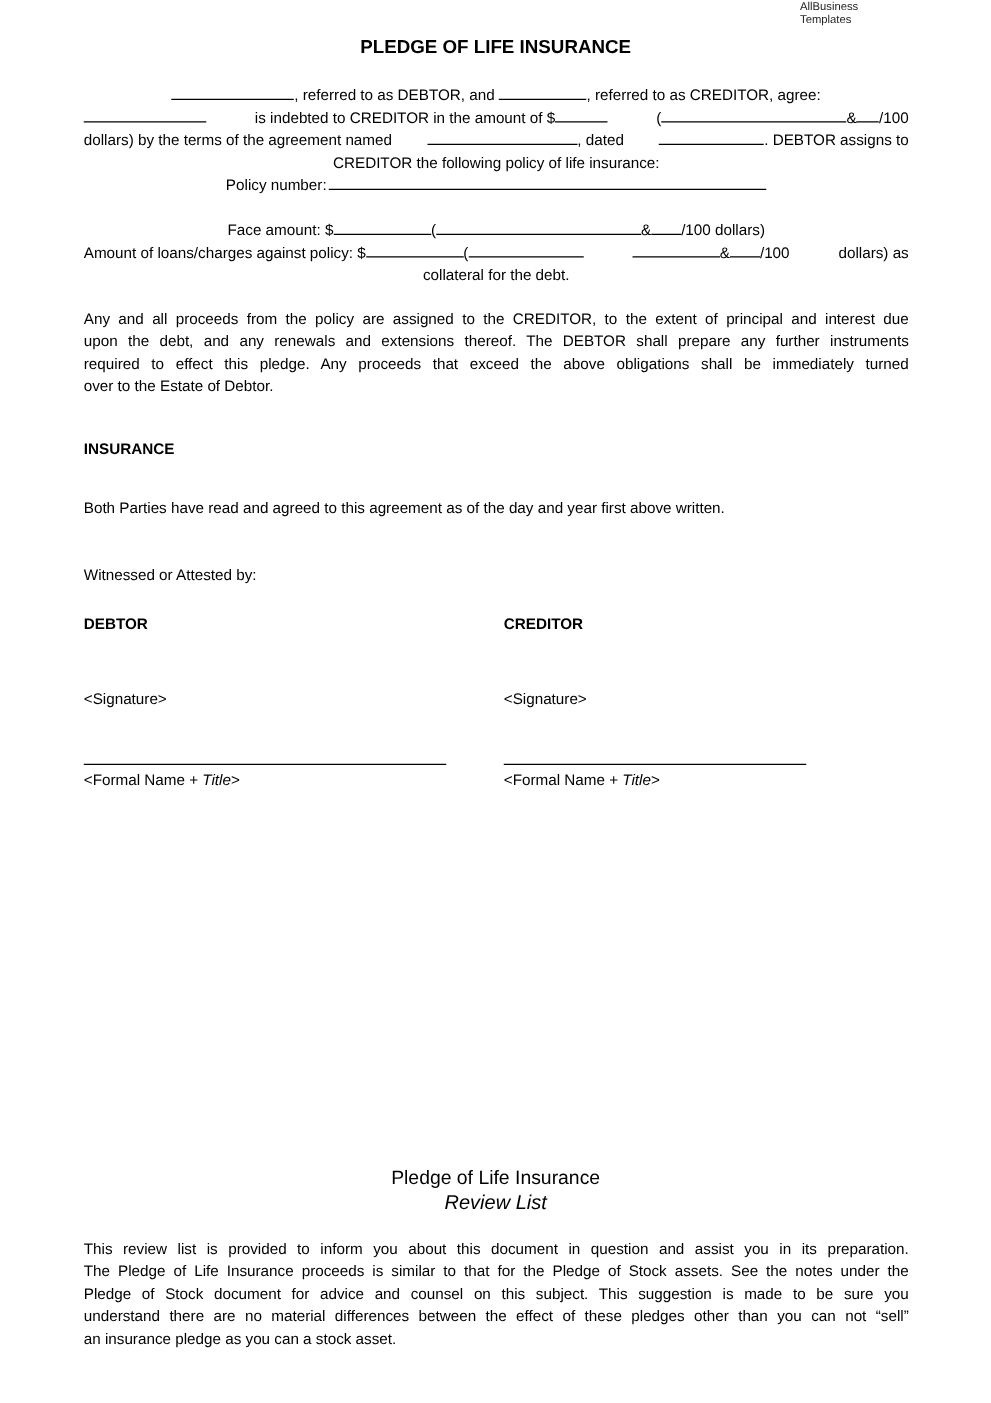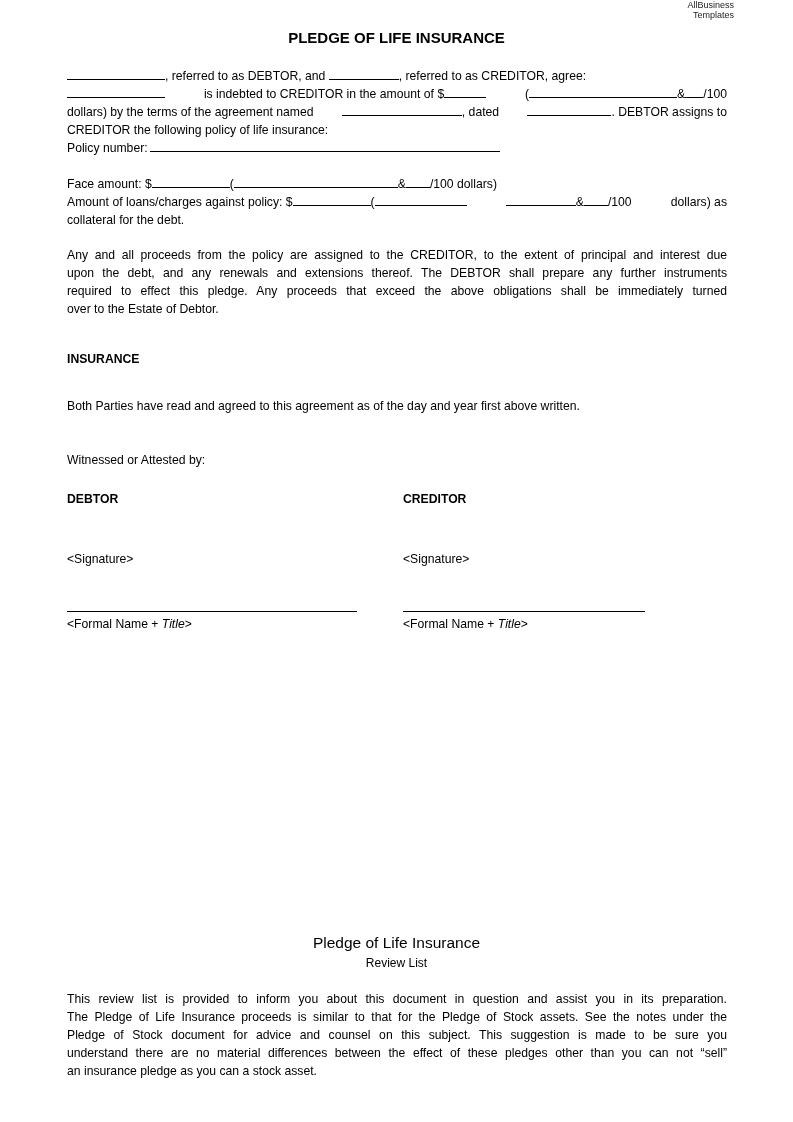--- a/index.html
+++ b/index.html
@@ -3,37 +3,37 @@
 <meta charset="utf-8">
 <style>
   html, body { margin: 0; padding: 0; background: #ffffff; }
   body {
     width: 793px; height: 1122px; position: relative; overflow: hidden;
     font-family: "Liberation Sans", sans-serif; color: #000;
     font-size: 12.2px; line-height: 18px;
   }
   .brand {
     position: absolute; left: 640px; top: 0px; width: 94px;
-    text-align: right; font-size: 9px; line-height: 10px; color: #222;
+    text-align: left; font-size: 9px; line-height: 10px; color: #222;
   }
   .title {
     position: absolute; left: 0; right: 0; top: 29px;
     text-align: center; font-weight: bold; font-size: 15px; line-height: 18px;
   }
   .abs { position: absolute; left: 67px; width: 660px; }
-  .line { white-space: nowrap; height: 18px; }
+  .line { white-space: nowrap; height: 18px; text-align: center; }
   .blank { display: inline-block; border-bottom: 1px solid #000; height: 12px; vertical-align: baseline; }
   .para { text-align: justify; }
   .para .l { display: block; text-align: justify; text-align-last: justify; }
   .para .l.last { text-align-last: left; }
   .h { font-weight: bold; }
   .sigcol { position: absolute; }
   .sigline { position: absolute; border-top: 1px solid #000; height: 0; }
   .rev-title { position: absolute; left: 0; right: 0; top: 933px; text-align: center; font-size: 15.5px; line-height: 20px; }
-  .rev-sub { position: absolute; left: 0; right: 0; top: 955px; text-align: center; font-size: 12px; line-height: 16px; }
+  .rev-sub { position: absolute; left: 0; right: 0; top: 955px; text-align: center; font-size: 16px; line-height: 16px; font-style: italic; }
   i { font-style: italic; margin-top: 12px; }
 </style>
 </head>
 <body>
 
 <div class="brand" data-name="brand-logo">
   <div data-name="brand-line-1">AllBusiness</div>
   <div data-name="brand-line-2">Templates</div>
 </div>
 

